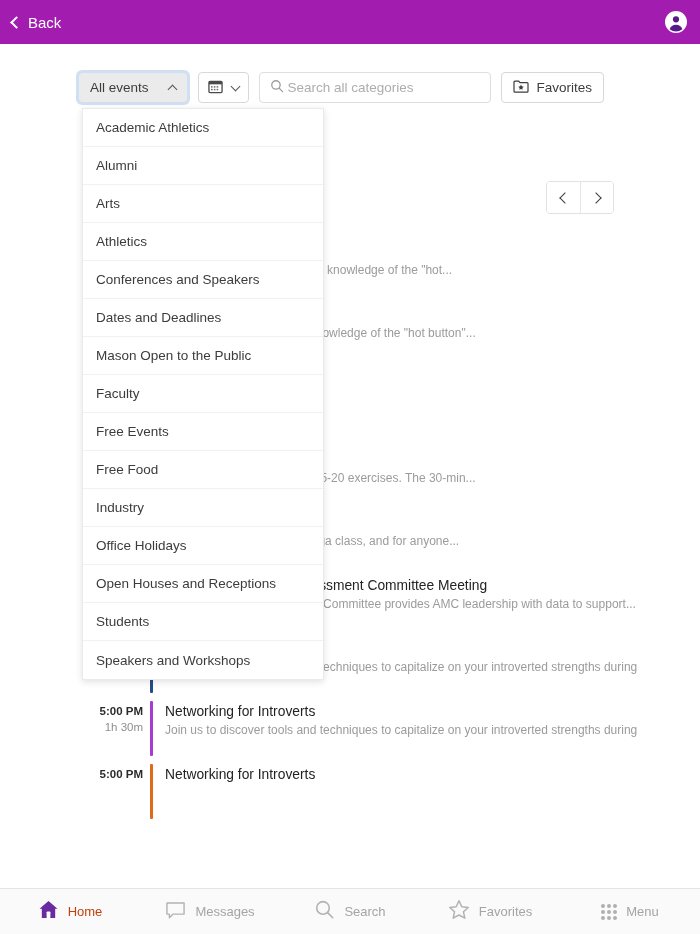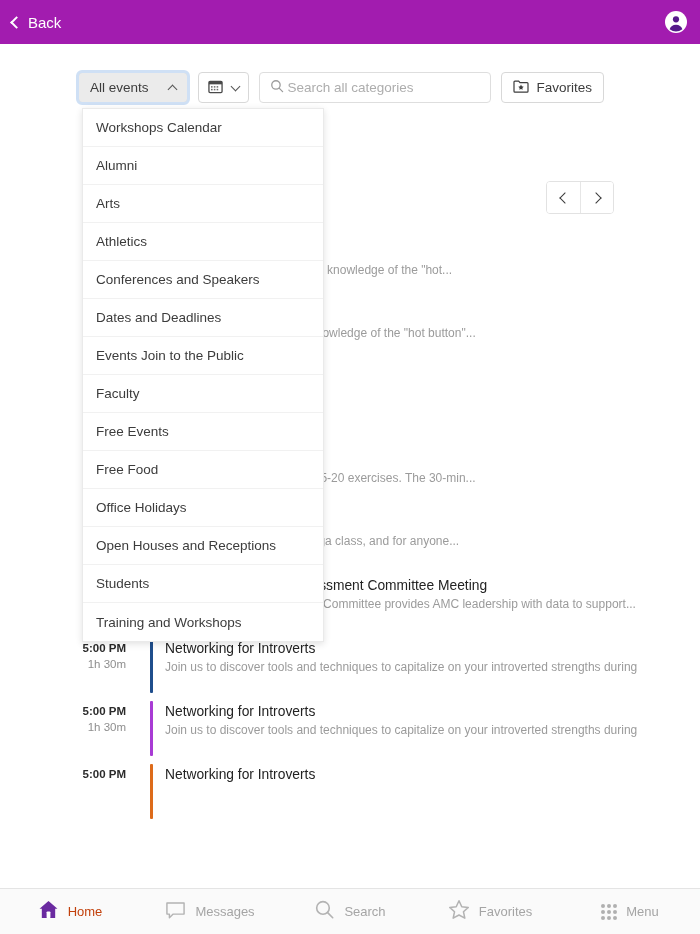--- a/index.html
+++ b/index.html
@@ -88,21 +88,21 @@
     justify-content: center; cursor: pointer; background:#fff;
   }
   .pager-btn + .pager-btn { border-left: 1px solid #e6e6e6; }
   .pg-chev-l { width: 8px; height: 8px; border-left: 1.8px solid #3a3a3a; border-bottom: 1.8px solid #3a3a3a; transform: rotate(45deg); margin-left:3px;}
   .pg-chev-r { width: 8px; height: 8px; border-right: 1.8px solid #3a3a3a; border-top: 1.8px solid #3a3a3a; transform: rotate(45deg); margin-right:3px;}
 
   
   .events { position: absolute; left: 78px; top: 258px; width: 560px; }
   .ev-row { display: flex; align-items: flex-start; height: 63px; }
   .ev-time {
-    width: 72px; text-align: right; padding-right: 24px; padding-top: 5px;
+    width: 72px; text-align: right; padding-right: 7px; padding-top: 5px;
     flex-shrink: 0;
   }
   .ev-time-main { font-size: 11.5px; font-weight: 700; color: #2b2b2b; line-height: 15px;}
   .ev-time-dur { font-size: 11.5px; color: #8e8e8e; line-height: 16px; }
   .ev-bar { width: 3px; align-self: stretch; margin: 2px 0 6px 0; flex-shrink: 0; border-radius:1px; }
   .ev-body { padding-left: 12px; padding-top: 3px; overflow: hidden; }
   .ev-title { font-size: 13.8px; color: #232323; line-height: 19px; white-space: nowrap; }
   .ev-desc { font-size: 12px; color: #9b9b9b; line-height: 19px; white-space: nowrap; }
 
   
@@ -301,34 +301,35 @@
         </div>
         <div class="ev-bar" style="background:#dd6b1a"></div>
         <div class="ev-body">
           <div class="ev-title">Networking for Introverts</div>
           <div class="ev-desc"></div>
         </div>
       </div>
     </div>
 
   <div class="dropdown" id="dropdown">
-      <div class="dd-item">Workshops Calendar</div>
+      <div class="dd-item">Academic Athletics</div>
       <div class="dd-item">Alumni</div>
       <div class="dd-item">Arts</div>
       <div class="dd-item">Athletics</div>
       <div class="dd-item">Conferences and Speakers</div>
       <div class="dd-item">Dates and Deadlines</div>
-      <div class="dd-item">Events Join to the Public</div>
+      <div class="dd-item">Mason Open to the Public</div>
       <div class="dd-item">Faculty</div>
       <div class="dd-item">Free Events</div>
       <div class="dd-item">Free Food</div>
+      <div class="dd-item">Industry</div>
       <div class="dd-item">Office Holidays</div>
       <div class="dd-item">Open Houses and Receptions</div>
       <div class="dd-item">Students</div>
-      <div class="dd-item">Training and Workshops</div>
+      <div class="dd-item">Speakers and Workshops</div>
     </div>
 
   <div class="botnav">
     <div class="nav-item active">
       <span>
         <svg width="21" height="21" viewBox="0 0 22 22">
           <path d="M11 2 1.6 10.2h2.4V20h14V10.2h2.4z" fill="#6a2aa0"></path>
           <rect x="9" y="13" width="4" height="7" rx="1" fill="#ffffff"></rect>
         </svg>
       </span>

